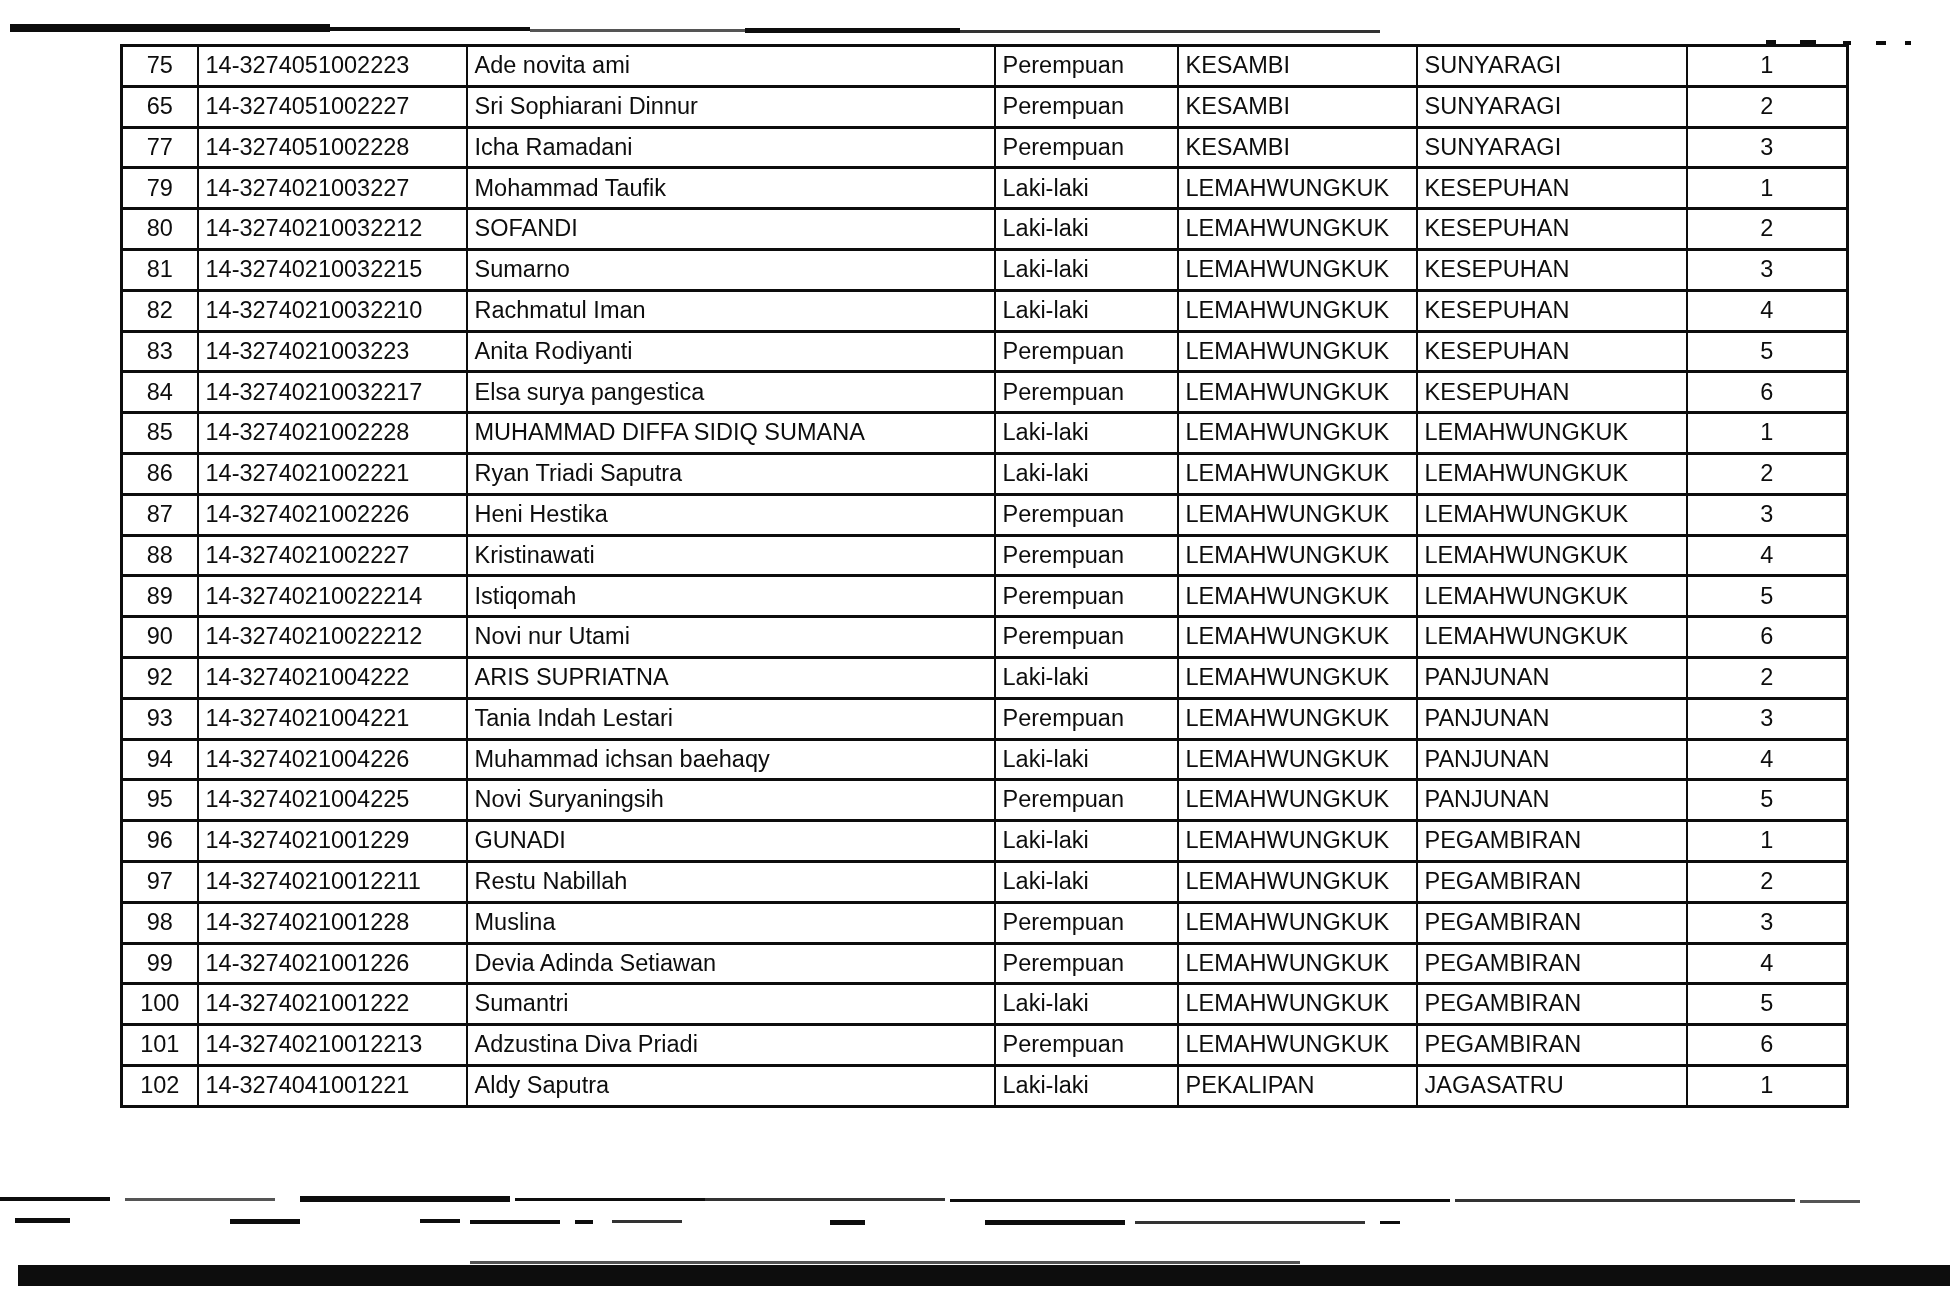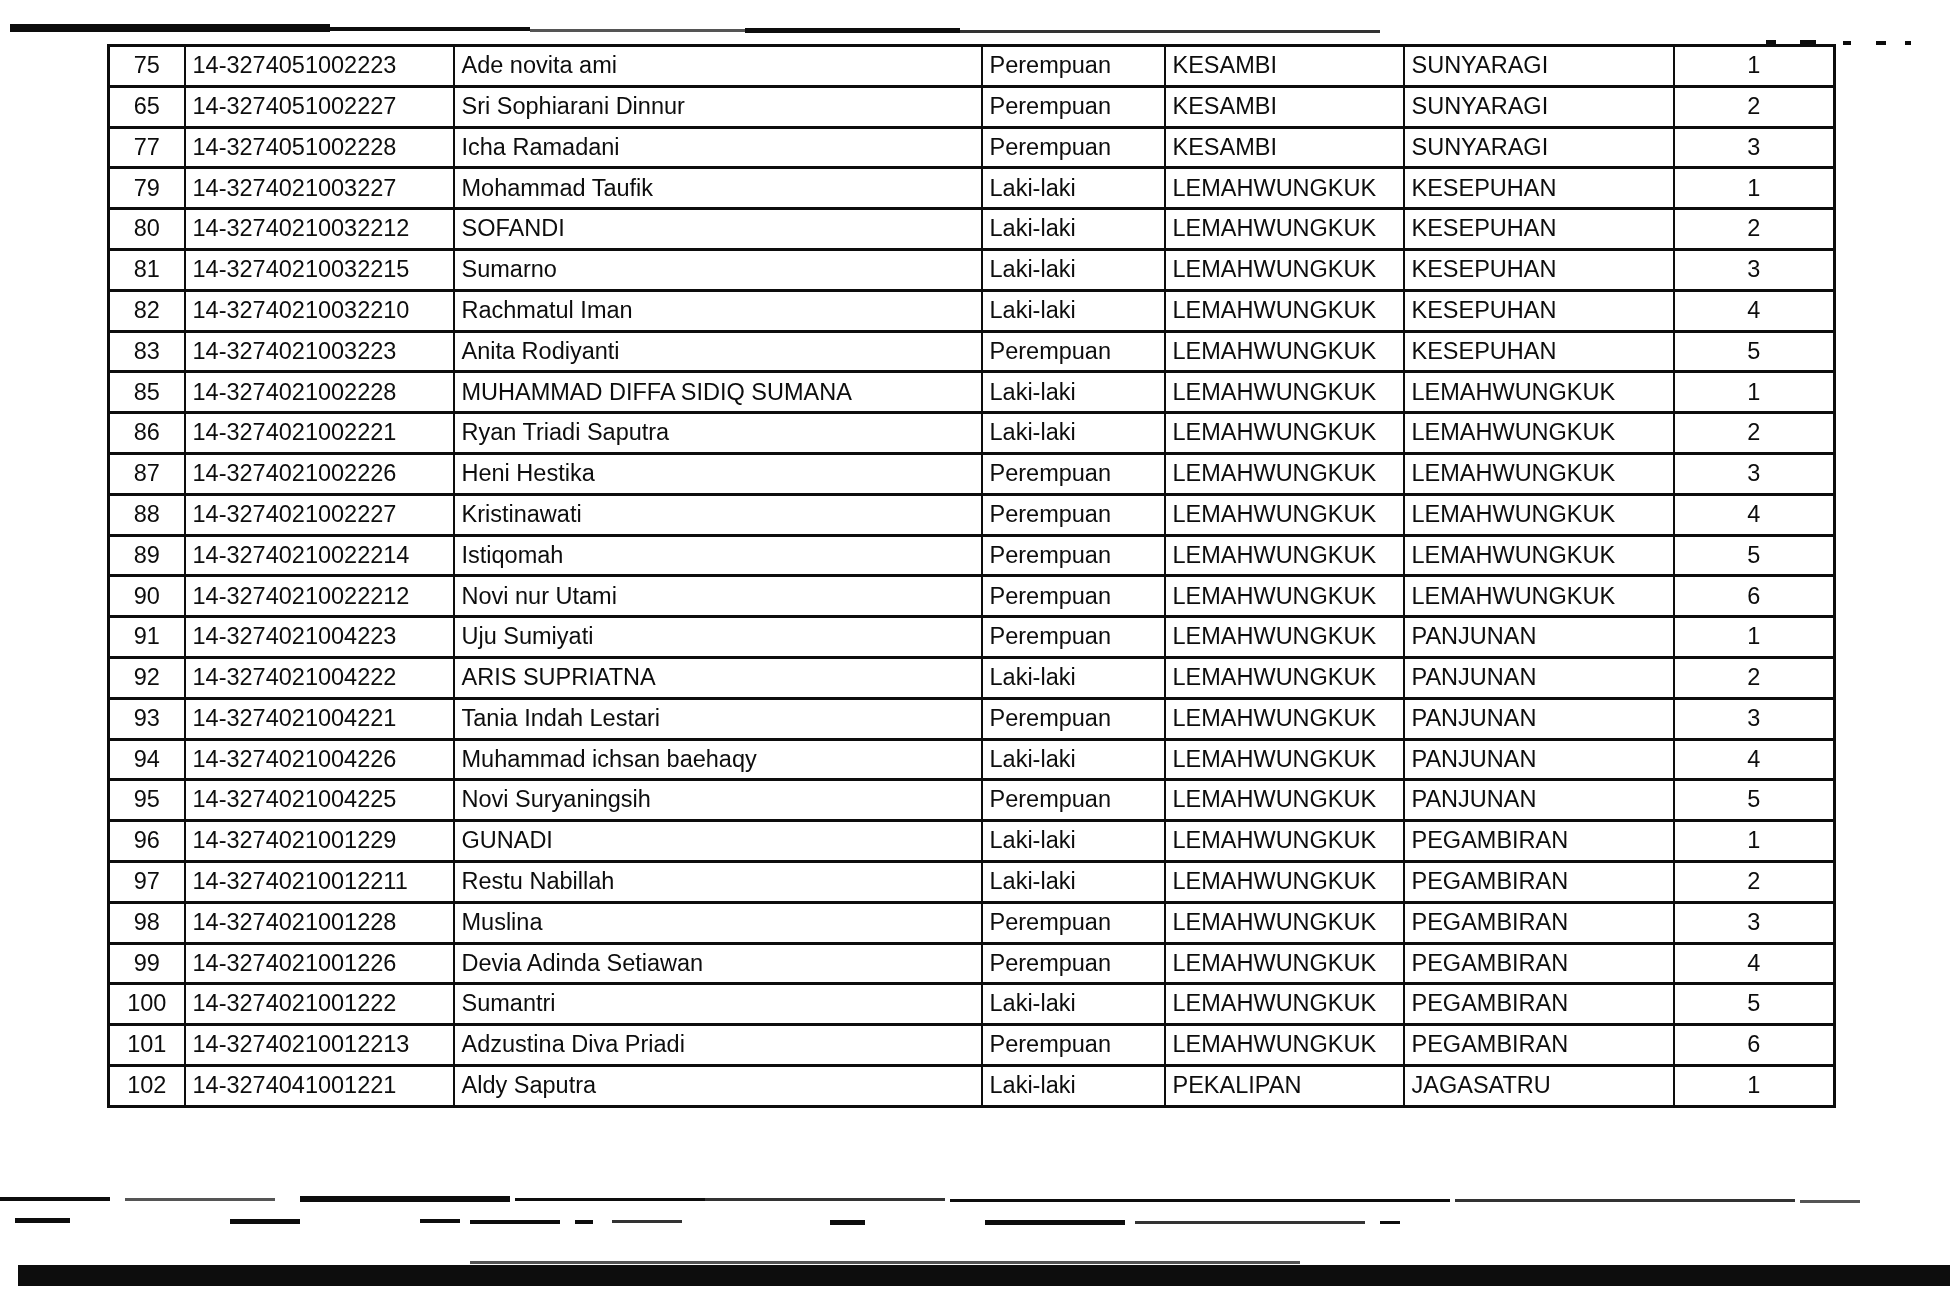--- a/index.html
+++ b/index.html
@@ -1,21 +1,21 @@
 <!DOCTYPE html>
 <html><head>
 <meta charset="utf-8">
 <style>
   html,body{margin:0;padding:0;background:#ffffff;}
   .page{
     position:relative;width:1950px;height:1296px;background:#ffffff;overflow:hidden;
     font-family:"Liberation Sans",sans-serif;color:#0d0d0d;
   }
   table.roster{
-    position:absolute;left:107px;top:44px;width:1726px;
+    position:absolute;left:120px;top:44px;width:1726px;
     border-collapse:collapse;table-layout:fixed;
   }
   table.roster td{
     border-top:3px solid #0d0d0d;border-bottom:3px solid #0d0d0d;
     border-left:2px solid #0d0d0d;border-right:2px solid #0d0d0d;
     height:37.8px;font-size:23.5px;line-height:1;vertical-align:middle;
     padding:0 2px 0 7px;white-space:nowrap;overflow:hidden;color:#0d0d0d;
   }
   table.roster{border:3px solid #0d0d0d;}
   table.roster td.center{text-align:center;padding:0;}
@@ -116,20 +116,29 @@
         <tr>
           <td class="center">83</td>
           <td>14-3274021003223</td>
           <td>Anita Rodiyanti</td>
           <td>Perempuan</td>
           <td>LEMAHWUNGKUK</td>
           <td>KESEPUHAN</td>
           <td class="center">5</td>
         </tr>
         <tr>
+          <td class="center">84</td>
+          <td>14-32740210032217</td>
+          <td>Elsa surya pangestica</td>
+          <td>Perempuan</td>
+          <td>LEMAHWUNGKUK</td>
+          <td>KESEPUHAN</td>
+          <td class="center">6</td>
+        </tr>
+        <tr>
           <td class="center">85</td>
           <td>14-3274021002228</td>
           <td>MUHAMMAD DIFFA SIDIQ SUMANA</td>
           <td>Laki-laki</td>
           <td>LEMAHWUNGKUK</td>
           <td>LEMAHWUNGKUK</td>
           <td class="center">1</td>
         </tr>
         <tr>
           <td class="center">86</td>
@@ -168,29 +177,20 @@
           <td class="center">5</td>
         </tr>
         <tr>
           <td class="center">90</td>
           <td>14-32740210022212</td>
           <td>Novi nur Utami</td>
           <td>Perempuan</td>
           <td>LEMAHWUNGKUK</td>
           <td>LEMAHWUNGKUK</td>
           <td class="center">6</td>
-        </tr>
-        <tr>
-          <td class="center">91</td>
-          <td>14-3274021004223</td>
-          <td>Uju Sumiyati</td>
-          <td>Perempuan</td>
-          <td>LEMAHWUNGKUK</td>
-          <td>PANJUNAN</td>
-          <td class="center">1</td>
         </tr>
         <tr>
           <td class="center">92</td>
           <td>14-3274021004222</td>
           <td>ARIS SUPRIATNA</td>
           <td>Laki-laki</td>
           <td>LEMAHWUNGKUK</td>
           <td>PANJUNAN</td>
           <td class="center">2</td>
         </tr>

